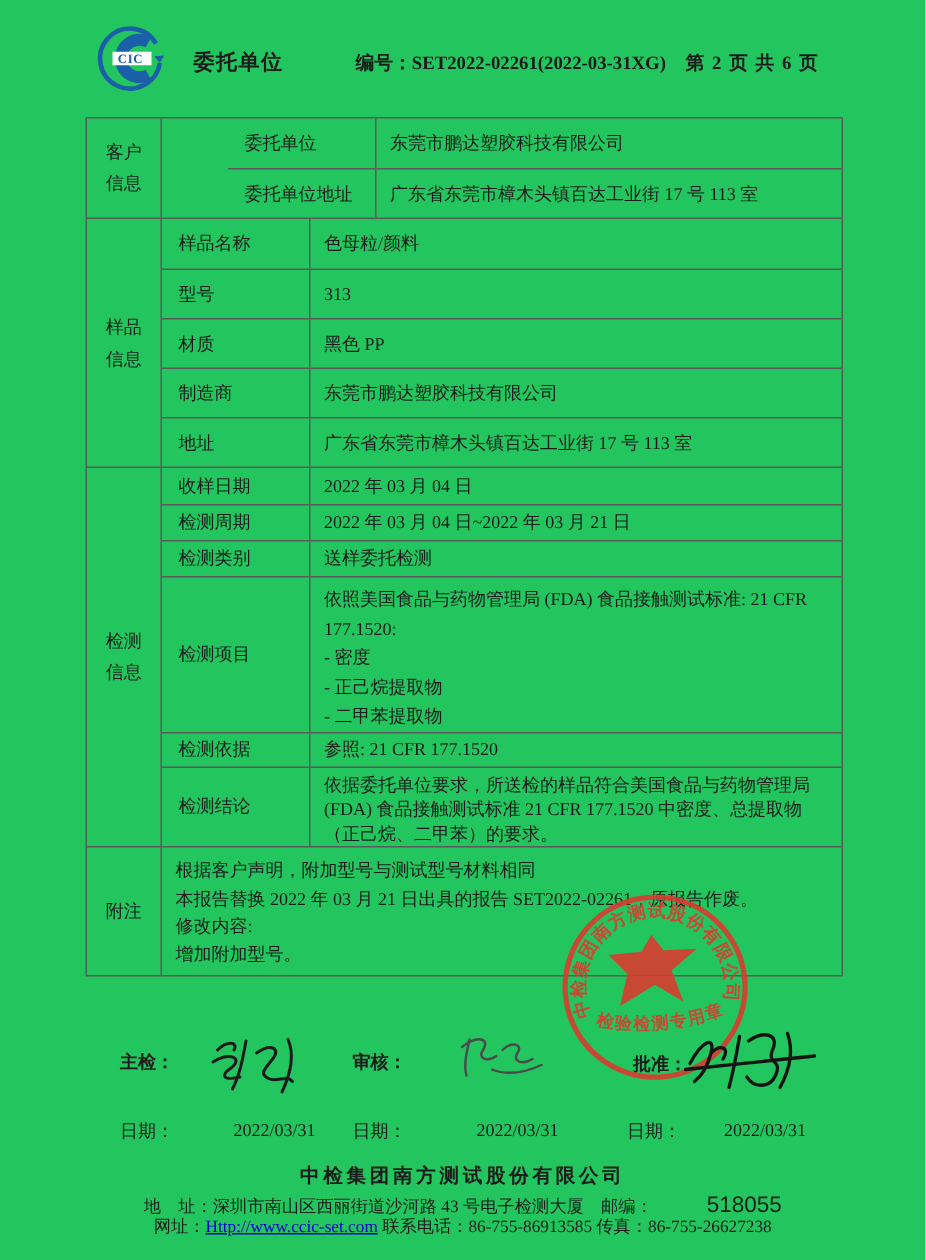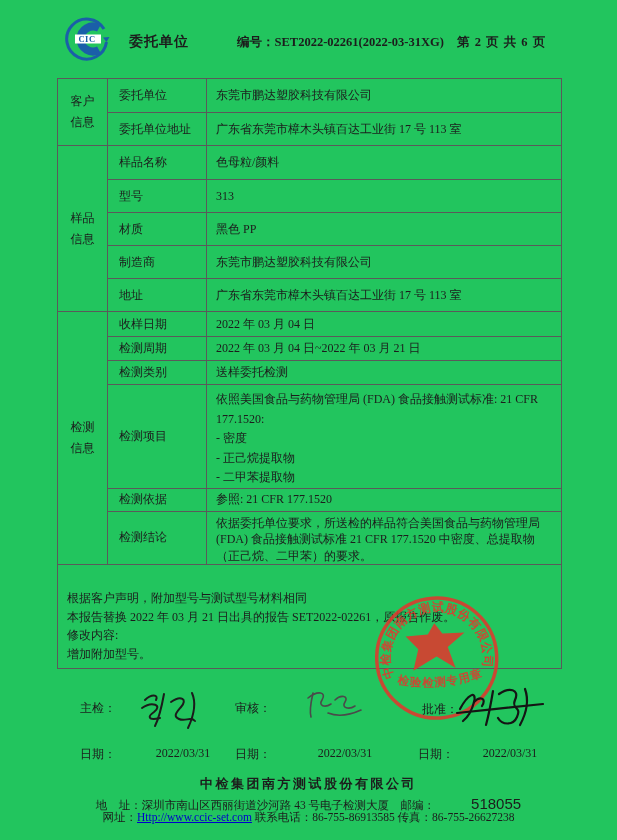--- a/index.html
+++ b/index.html
@@ -10,40 +10,40 @@
     overflow:hidden; margin:0 auto;
   }
   
   .logo { position:absolute; left:63px; top:15px; width:48px; height:48px; }
   .hdr-title { position:absolute; left:129px; top:33px; font-size:14px; font-weight:bold; letter-spacing:1px; }
   .hdr-no { position:absolute; left:237px; top:34px; font-size:12.5px; font-weight:bold; }
   .hdr-page { position:absolute; left:457px; top:34px; font-size:12.5px; font-weight:bold; letter-spacing:1px; }
   
   .rpt-table { position:absolute; left:57px; top:78px; width:505px; border:1px solid #5a5a5a; font-size:12px; }
   .section { display:flex; border-top:1px solid #5a5a5a; }
-  .section:first-child { border-top:none; }
+  .section:first-child { border-top:none;gap:44px; }
   .sec-label { width:50px; flex:0 0 50px; display:flex; align-items:center; justify-content:center;
                text-align:center; border-right:1px solid #5a5a5a; white-space:pre-line; line-height:21px; }
   .sec-body { flex:1; display:flex; flex-direction:column; }
   .row { display:flex; border-top:1px solid #5a5a5a; }
   .row:first-child { border-top:none; }
   .f-label { width:99px; flex:0 0 99px; border-right:1px solid #5a5a5a; padding-left:11px;
              display:flex; align-items:center; }
   .f-value { flex:1; padding-left:9px; padding-right:8px; display:flex; align-items:center; }
   .h33 { min-height:33px; }
   .h24 { min-height:24px; }
   .h23 { min-height:23px; }
   .row-items { min-height:95px; }
   .row-items .f-label { align-items:center; }
   .row-items .f-value { display:block; padding-top:5px; line-height:19.5px; }
   .row-concl { min-height:52px; }
   .row-concl .f-value { display:block; padding-top:3px; line-height:16.5px; }
-  .note-body { flex:1; padding:6px 10px 5px 9px; line-height:18.5px;margin-top:18px; }
-  
-  .sig-label { position:absolute; font-size:12px; }
+  .note-body { flex:1; padding:6px 10px 5px 9px; line-height:18.5px; }
+  
+  .sig-label { position:absolute; font-size:12px;font-weight:bold; }
   .sig-svg { position:absolute; z-index:7; }
   .date-label { position:absolute; font-size:12px; top:746px; }
   .date-val { position:absolute; font-size:12px; top:746px; width:110px; text-align:center; }
   
   .stamp { position:absolute; left:368px; top:588px; width:140px; height:148px; z-index:5;
            opacity:0.88; transform:rotate(-4deg); }
   
   .ft-company { position:absolute; left:0; top:775px; width:100%; text-align:center;
                 font-size:13px; font-weight:bold; letter-spacing:2.5px; }
   .ft-line2 { position:absolute; left:0; top:795px; width:100%; text-align:center; font-size:11.5px; }
@@ -141,20 +141,21 @@
           <div class="f-value">参照: 21 CFR 177.1520</div>
         </div>
         <div class="row row-concl">
           <div class="f-label">检测结论</div>
           <div class="f-value">依据委托单位要求，所送检的样品符合美国食品与药物管理局 (FDA) 食品接触测试标准 21 CFR 177.1520 中密度、总提取物（正己烷、二甲苯）的要求。</div>
         </div>
       </div>
     </div>
 
     <div class="section">
+      <div class="sec-label">附注</div>
       <div class="note-body">
         <div>根据客户声明，附加型号与测试型号材料相同</div>
         <div>本报告替换 2022 年 03 月 21 日出具的报告 SET2022-02261，原报告作废。</div>
         <div>修改内容:</div>
         <div>增加附加型号。</div>
       </div>
     </div>
   </div>
 
   <svg class="stamp" viewBox="0 0 140 148">

